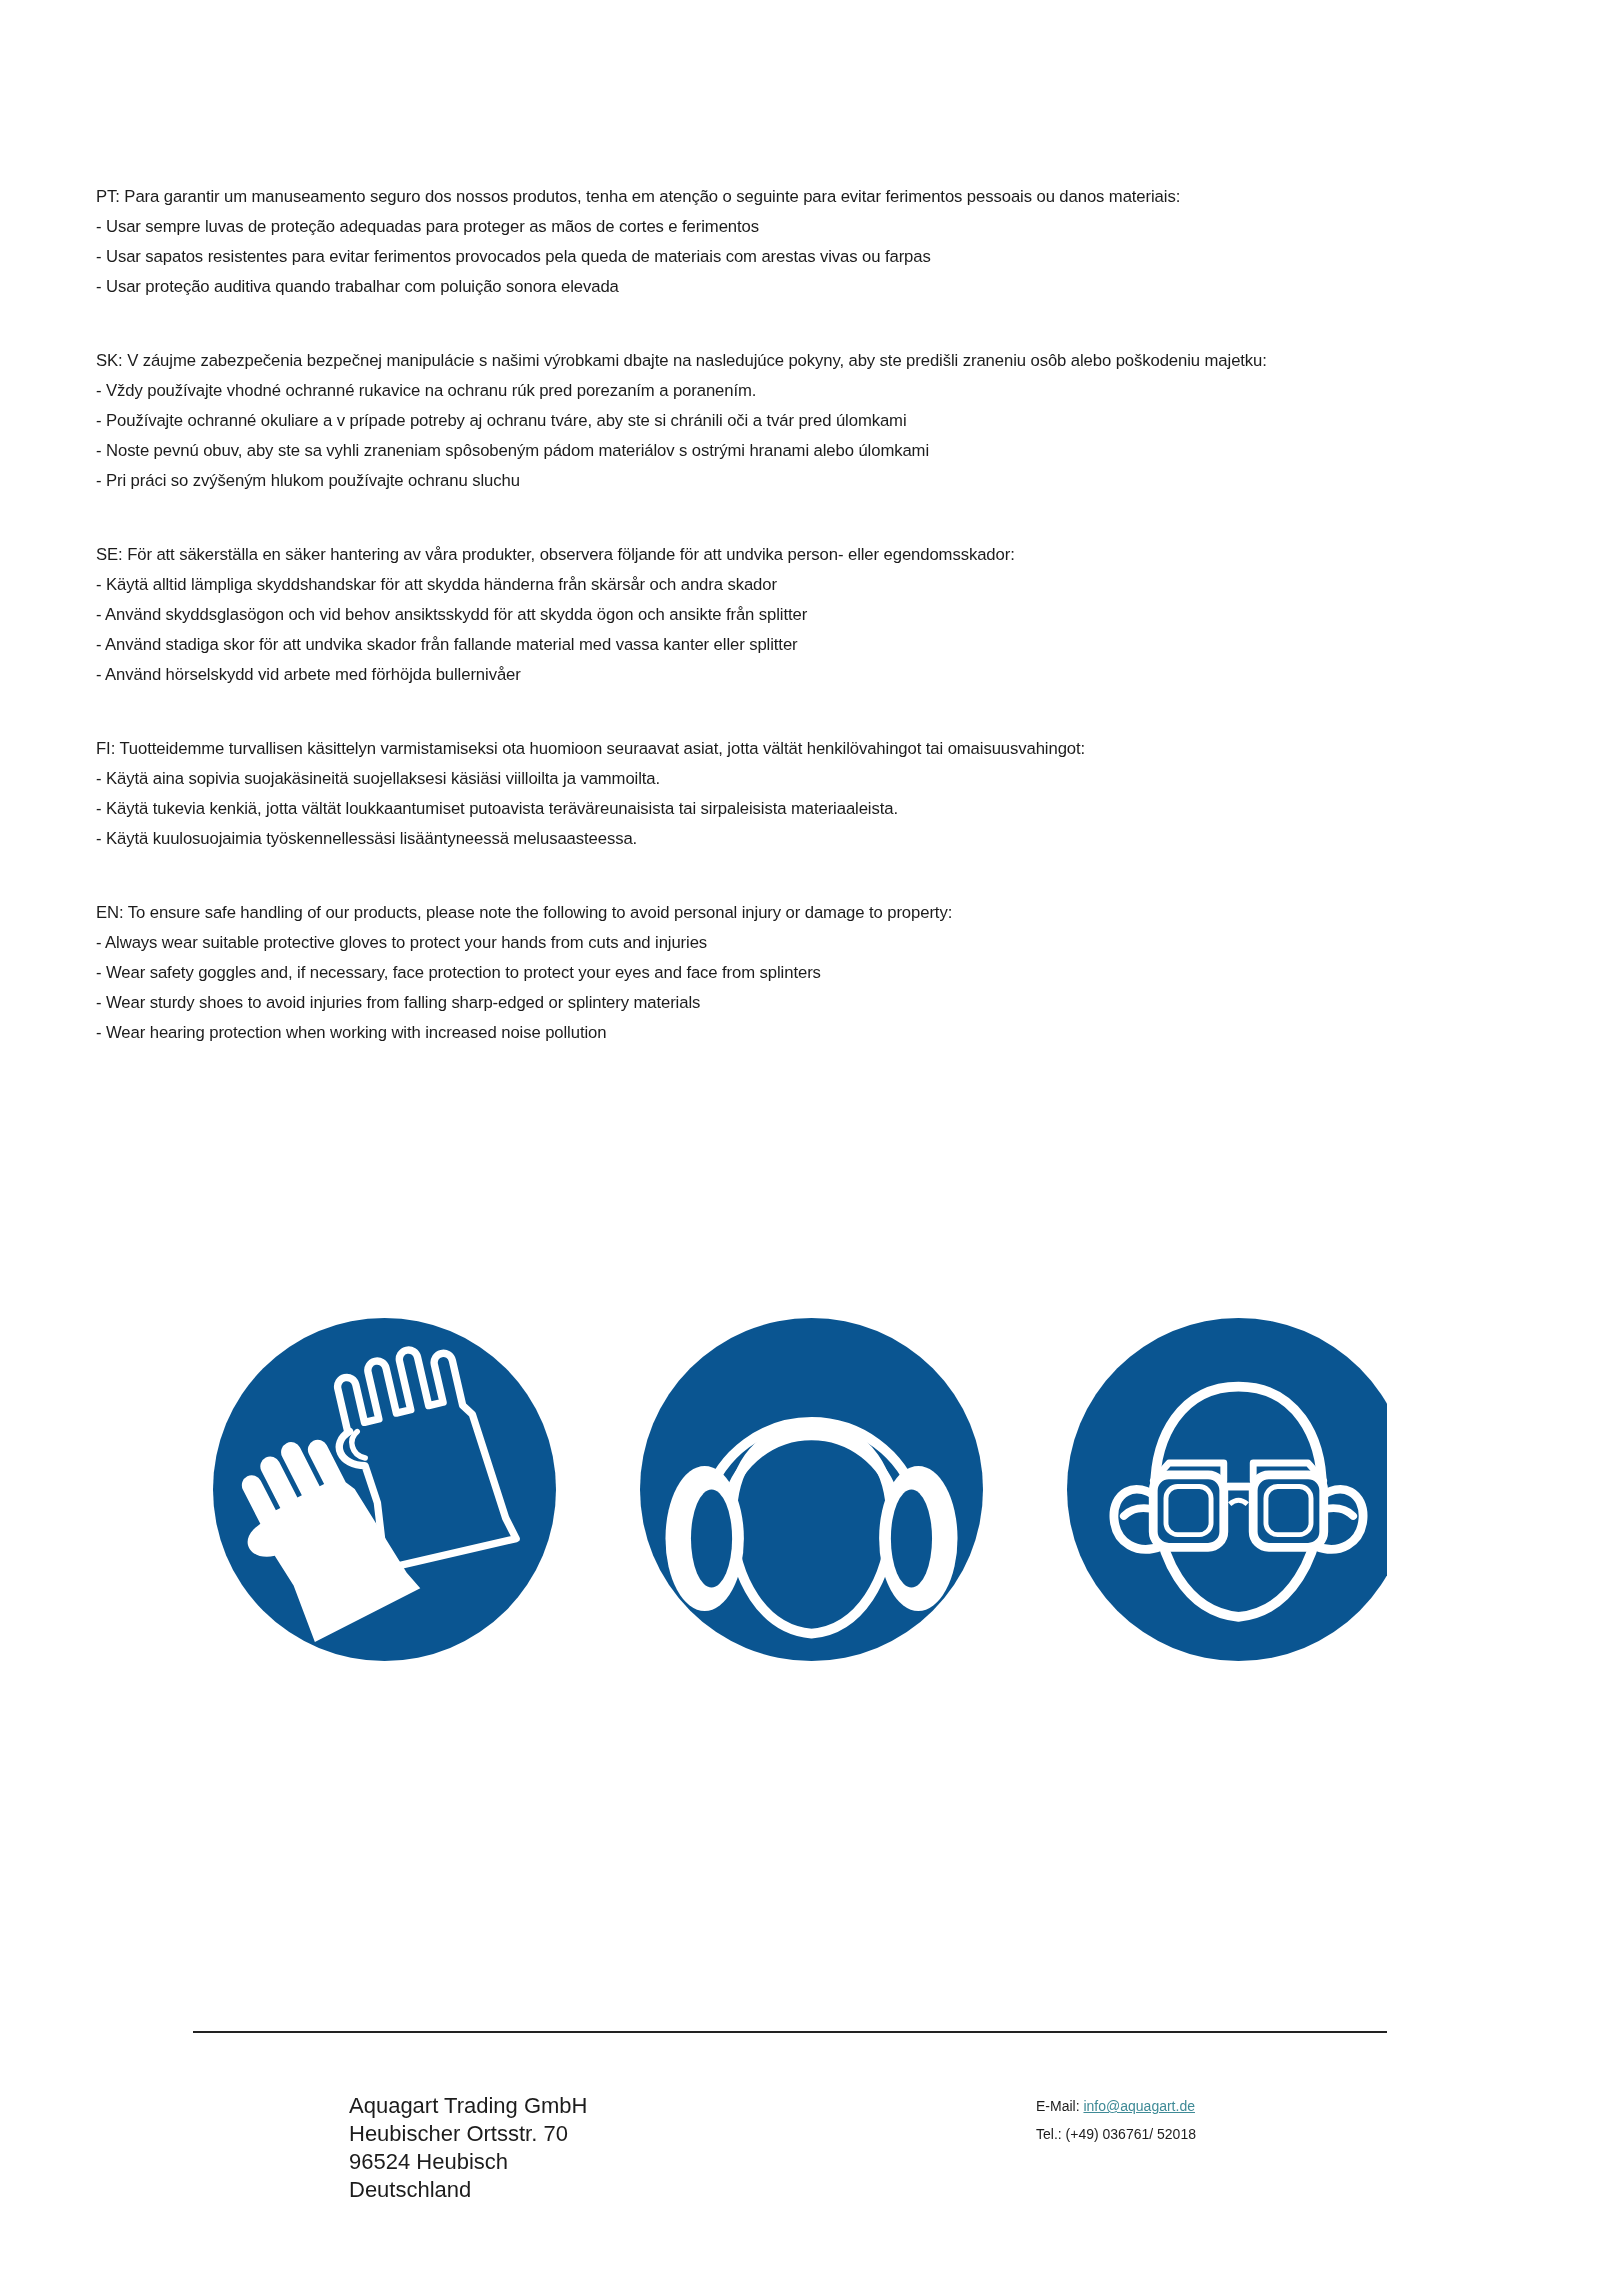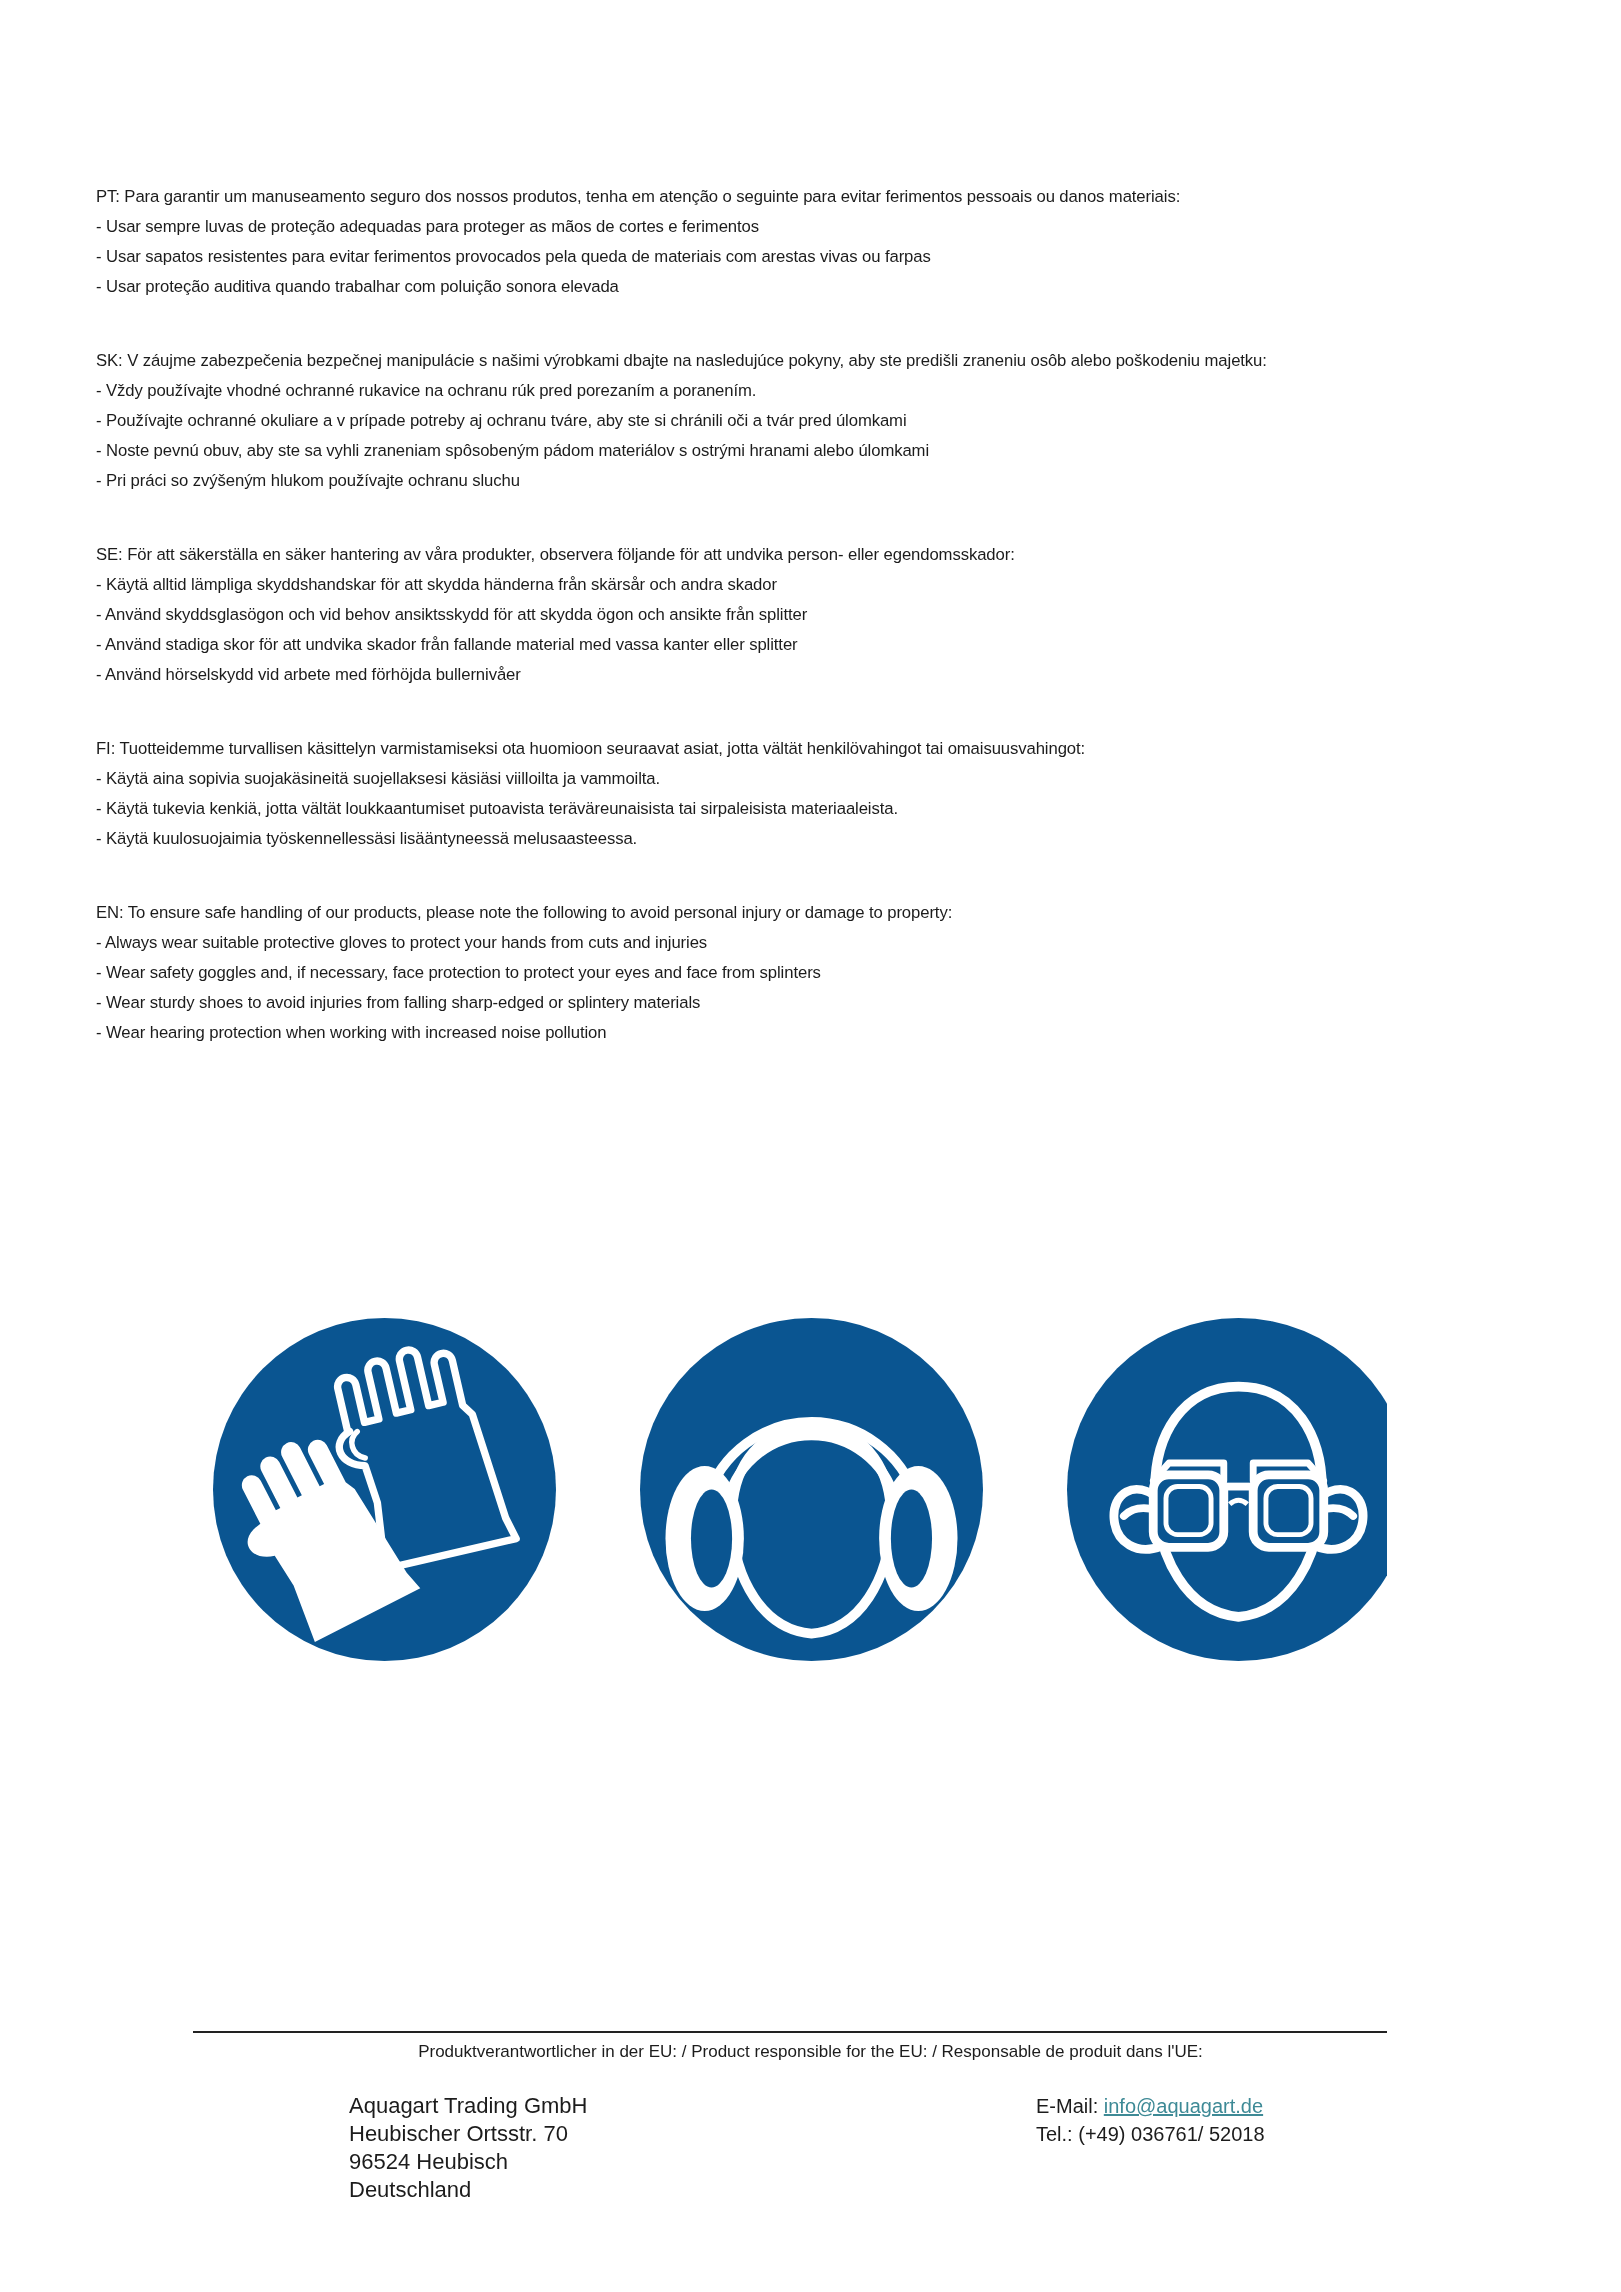--- a/index.html
+++ b/index.html
@@ -45,21 +45,21 @@
   }
   .company-block{
     position:absolute;
     top:2092px;left:349px;
     font-size:22px;line-height:28px;
   }
   .company-block p{margin:0;}
   .contact-block{
     position:absolute;
     top:2092px;left:1036px;
-    font-size:20px;line-height:28px;
+    font-size:14px;line-height:28px;
   }
   .contact-block p{margin:0;}
   .email-link{
     color:var(--link-teal,#3e8a96);
     text-decoration:underline;
     cursor:pointer;
   }
 </style>
 </head>
 <body>
@@ -169,21 +169,20 @@
       <rect x="203" y="172" width="46" height="49" rx="12" fill="none" stroke="#ffffff" stroke-width="5"></rect>
 
       <path d="M 160,172 L 190,172" fill="none" stroke="#ffffff" stroke-width="8"></path>
       <path d="M 166,190 Q 175,182 184,190" fill="none" stroke="#ffffff" stroke-width="5"></path>
     </svg>
 
   </div>
 
   <div class="footer-rule"></div>
 
-  <p class="footer-heading">Produktverantwortlicher in der EU: / Product responsible for the EU: / Responsable de produit dans l'UE:</p>
 
   <div class="company-block">
     <p>Aquagart Trading GmbH</p>
     <p>Heubischer Ortsstr. 70</p>
     <p>96524 Heubisch</p>
     <p>Deutschland</p>
   </div>
 
   <div class="contact-block">
     <p><span>E-Mail: </span><a class="email-link">info@aquagart.de</a></p>

